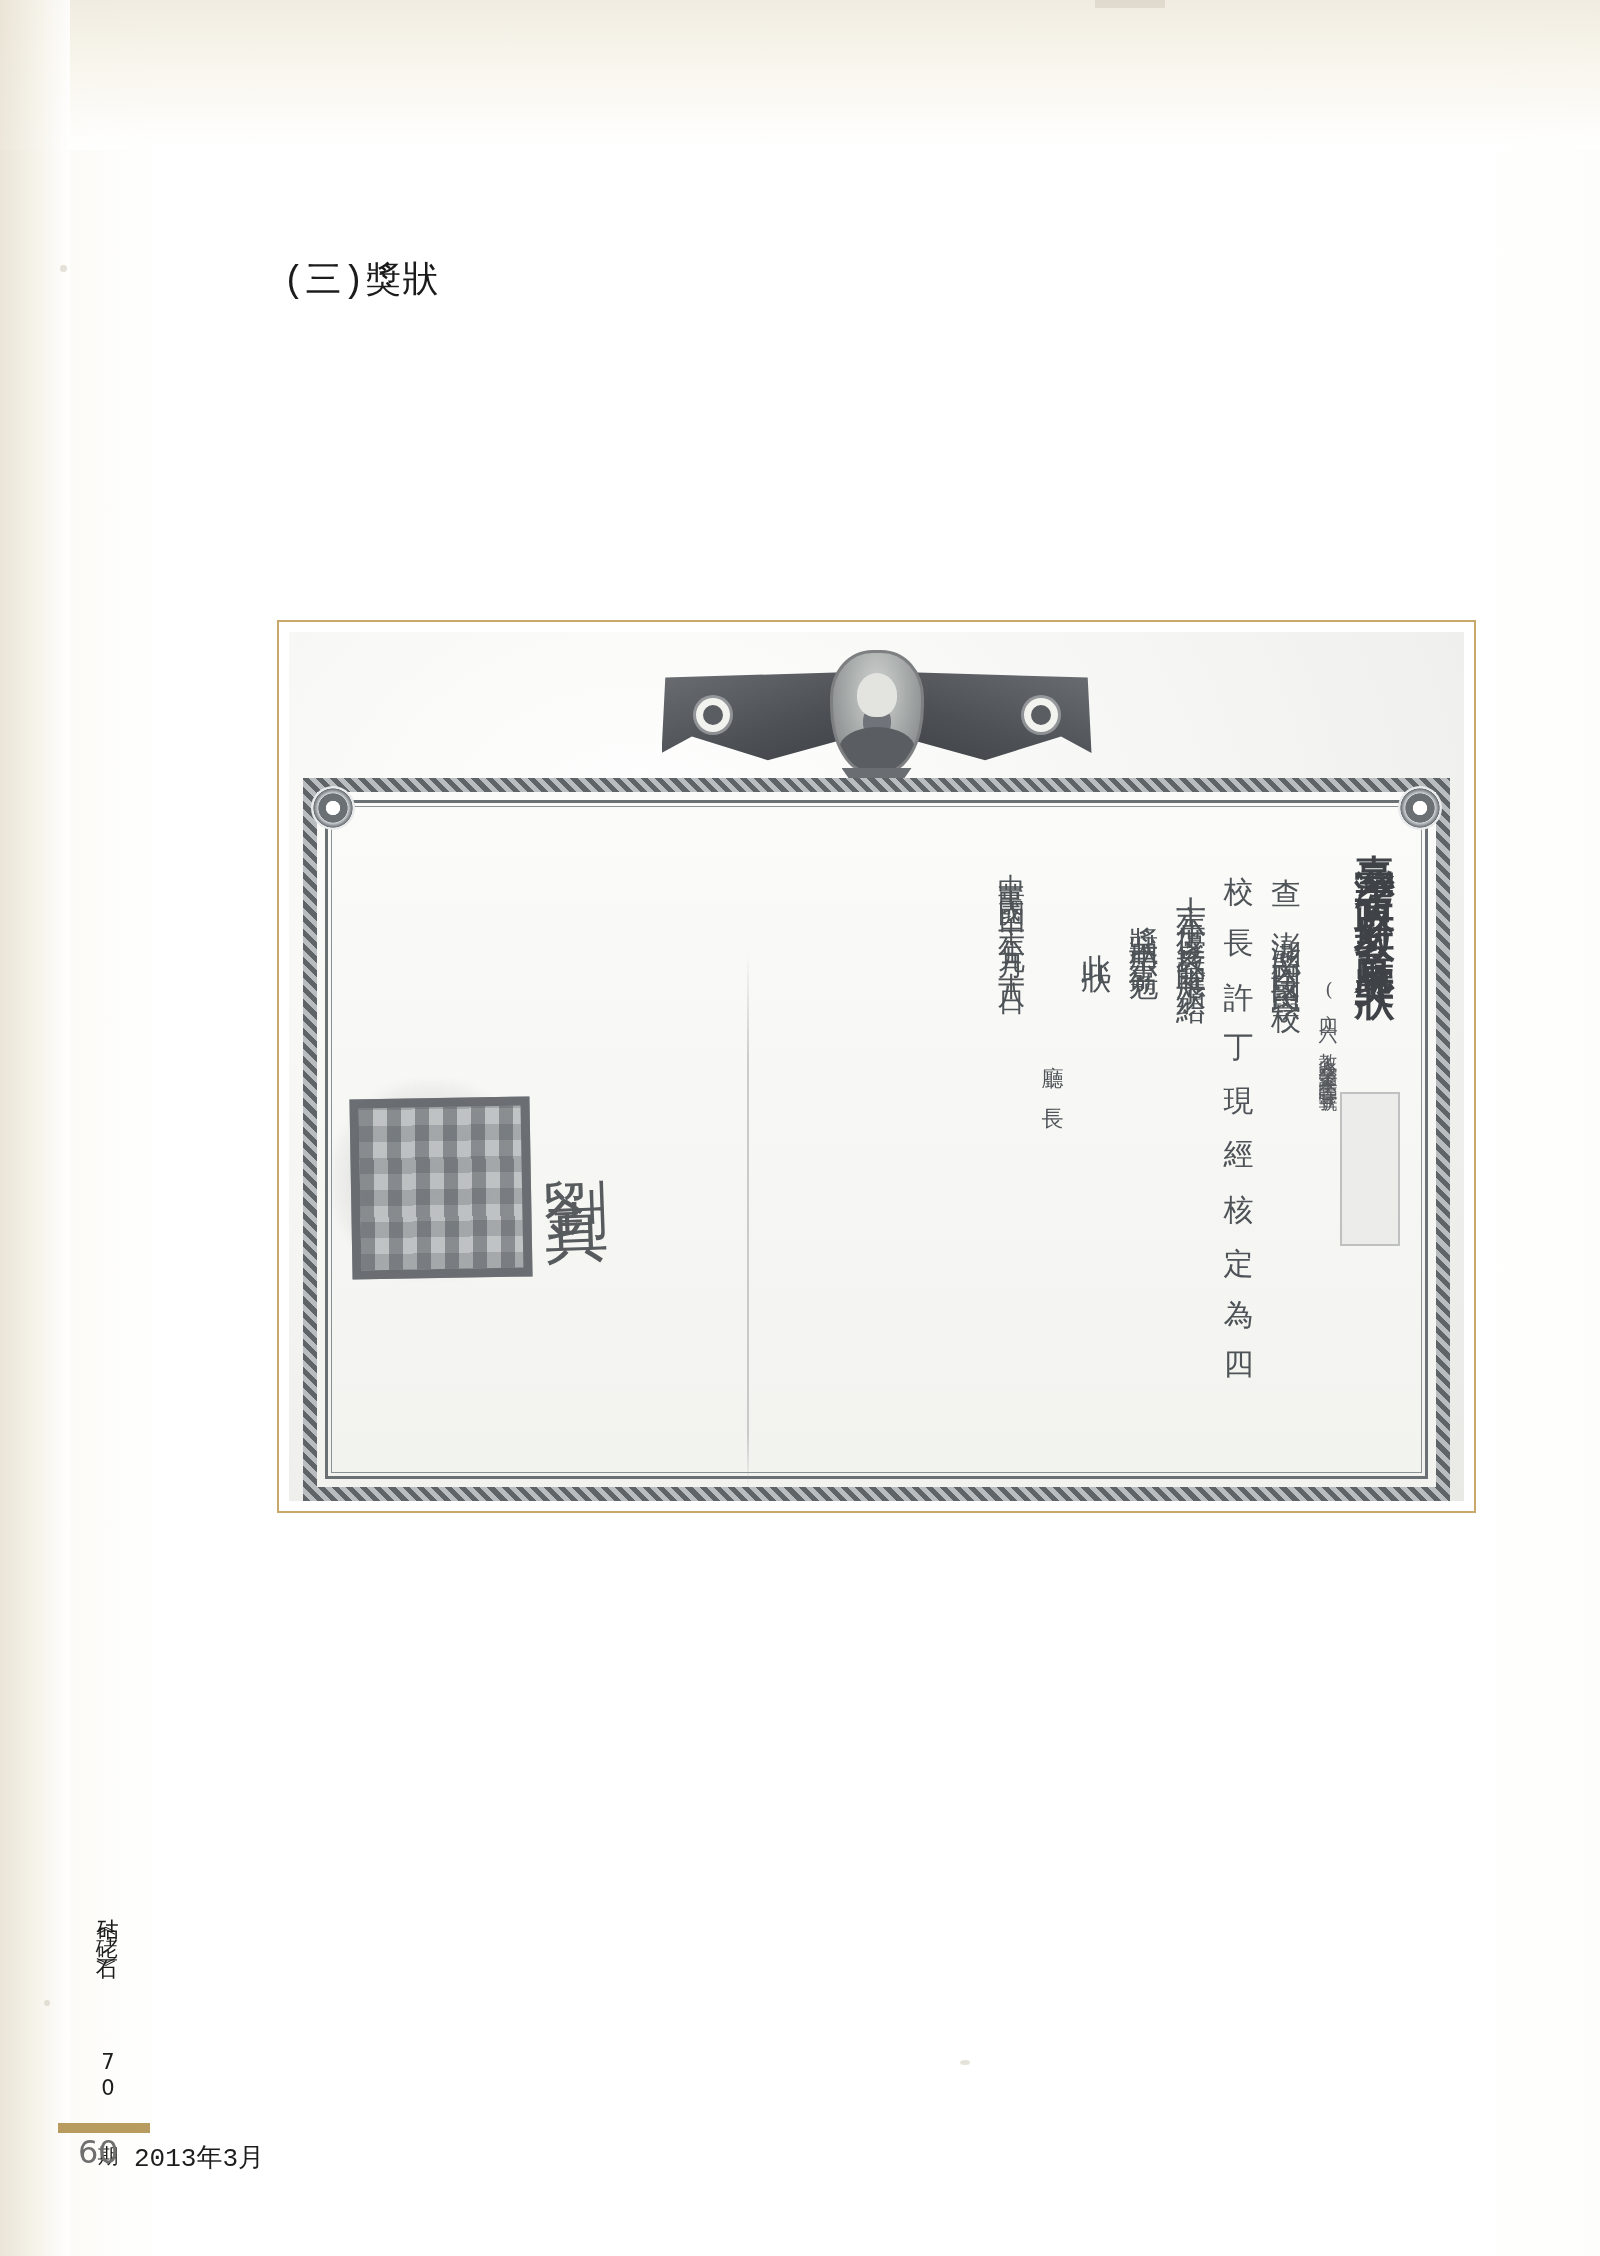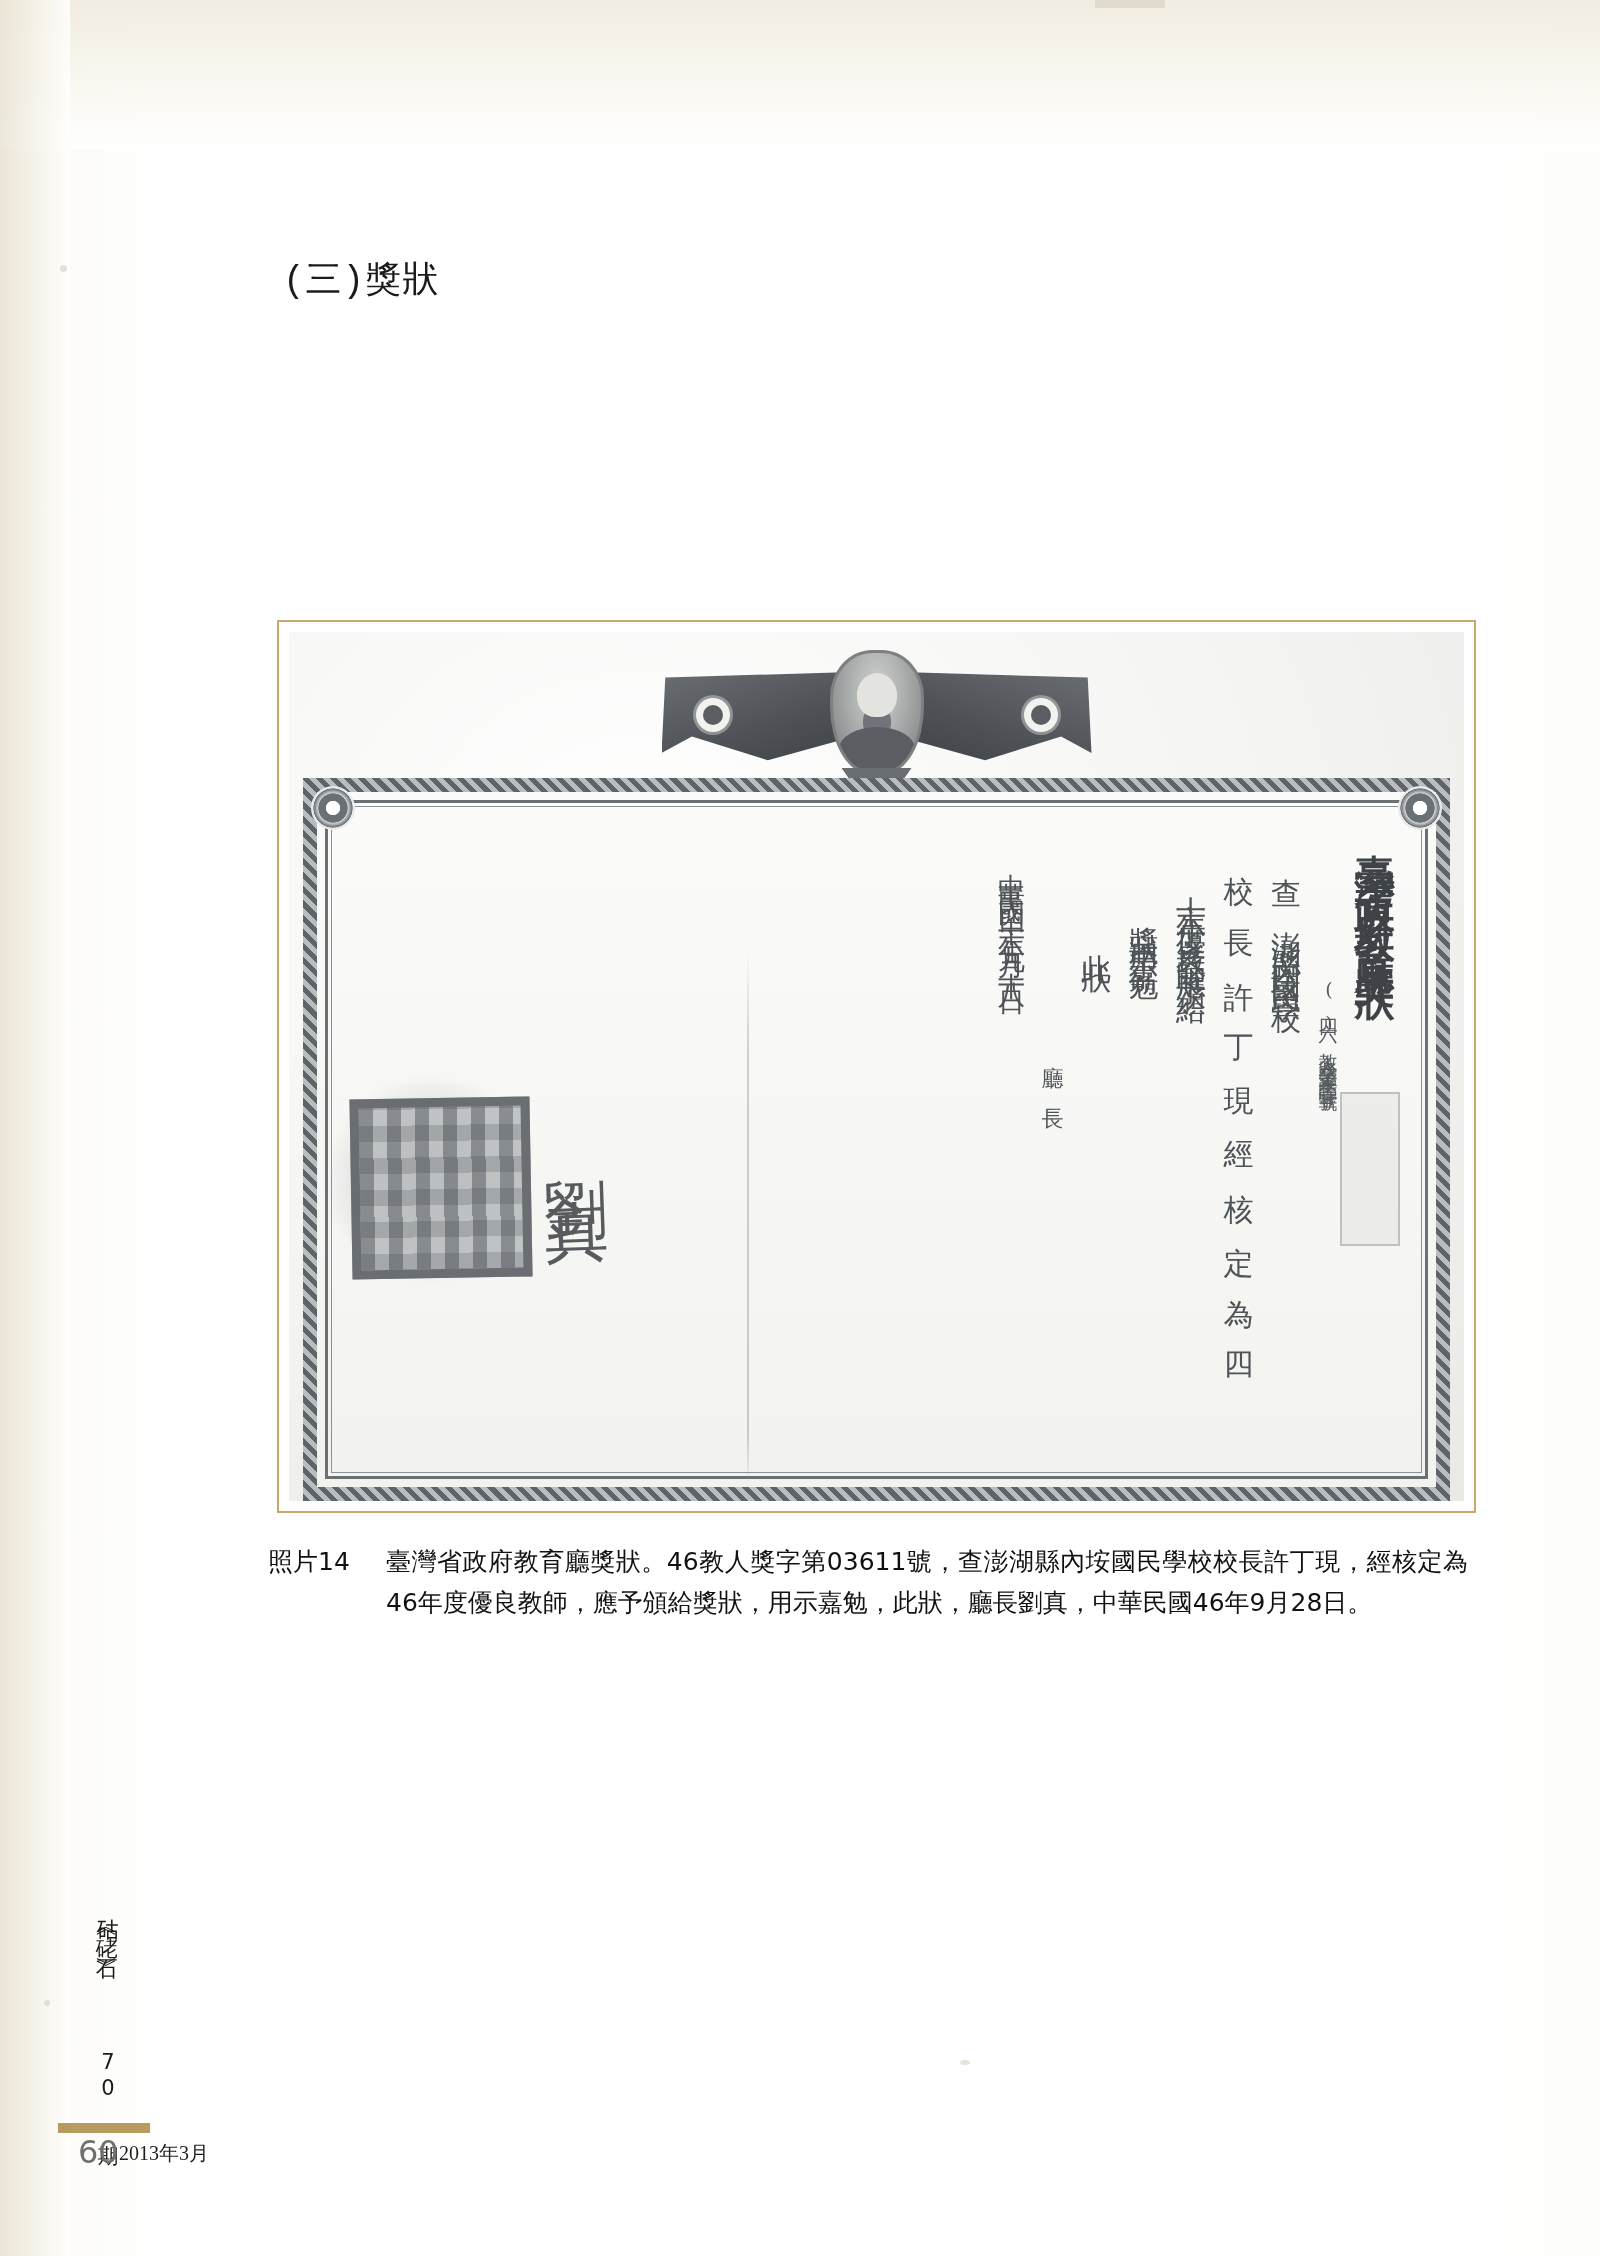--- a/index.html
+++ b/index.html
@@ -365,25 +365,25 @@
   .footer-page {
     position: absolute;
     left: 78px;
     top: 2133px;
     font-size: 32px;
     color: #6f6f6f;
     font-family: "DejaVu Sans", "Liberation Sans", sans-serif;
   }
   .footer-date {
     position: absolute;
-    left: 119px;
+    left: 134px;
     top: 2140px;
-    font-size: 20px;
+    font-size: 26px;
     color: #1d1d1d;
-    font-family: Liberation Serif, serif;
+    font-family: Liberation Mono, monospace;
   }
   .top-artifact {
     position: absolute;
     left: 1095px;
     top: 0px;
     width: 70px;
     height: 8px;
     background: #d8d3c6;
     opacity: .7;
   }
@@ -436,23 +436,19 @@
         </div>
 
         <div class="seal-smudge"></div>
         <div class="seal"></div>
         <div class="signature">劉真</div>
         <div class="faint-stamp"></div>
       </div>
     </div>
   </div>
 
-  <div class="caption">
-    <span class="caption-label">照片14</span>
-    <span class="caption-body">臺灣省政府教育廳獎狀。46教人獎字第03611號，查澎湖縣內垵國民學校校長許丁現，經核定為46年度優良教師，應予頒給獎狀，用示嘉勉，此狀，廳長劉真，中華民國46年9月28日。</span>
-  </div>
 
   <div class="footer-bar"></div>
   <div class="footer-journal">《硓𥑮石》</div>
   <div class="footer-issue">70 期</div>
   <div class="footer-page">60</div>
   <div class="footer-date">2013年3月</div>
 </div>
 
 </body></html>

